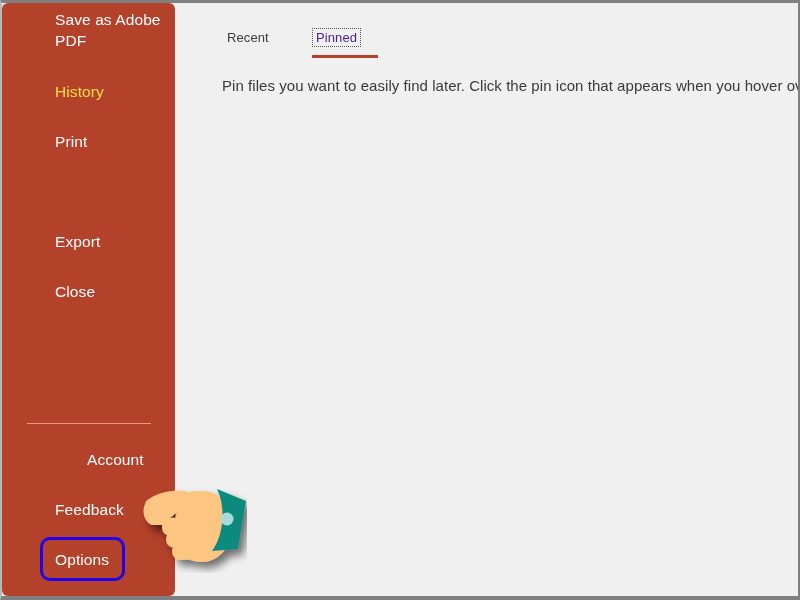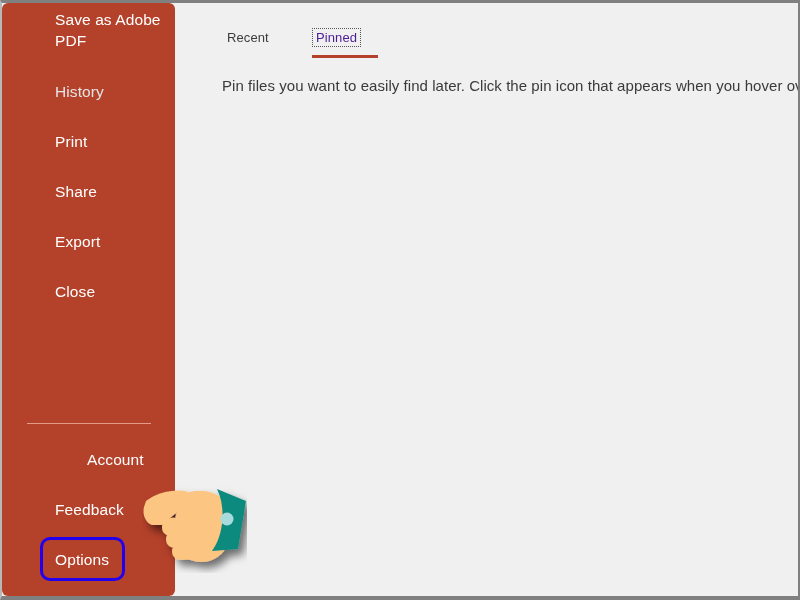--- a/index.html
+++ b/index.html
@@ -45,21 +45,21 @@
     width: 173px;
     color: #ffffff;
     font-size: 15.5px;
     line-height: 21px;
     padding-left: 53px;
     box-sizing: border-box;
     white-space: pre-wrap;
     letter-spacing: 0.1px;
   }
   .nav-item.disabled {
-    color: #e5e5e5;
+    color: #fde047;
   }
 
   #nav-save-pdf  { top: 6px;   padding-right: 10px; }
   #nav-history   { top: 78px;  }
   #nav-print     { top: 128px; }
   #nav-share     { top: 178px; }
   #nav-export    { top: 228px; }
   #nav-close     { top: 278px; }
   #nav-account   { top: 446px; margin-left: 32px; }
   #nav-feedback  { top: 496px; }
@@ -155,21 +155,20 @@
 <div id="app">
 
   <div id="sidebar">
 
     <div class="nav-item" id="nav-save-pdf">Save as Adobe PDF</div>
 
     <div class="nav-item disabled" id="nav-history">History</div>
 
     <div class="nav-item" id="nav-print">Print</div>
 
-    <div class="nav-item" id="nav-share">Share</div>
 
     <div class="nav-item" id="nav-export">Export</div>
 
     <div class="nav-item" id="nav-close">Close</div>
 
     <div id="sidebar-divider"></div>
 
     <div class="nav-item" id="nav-account">Account</div>
 
     <div class="nav-item" id="nav-feedback">Feedback</div>

